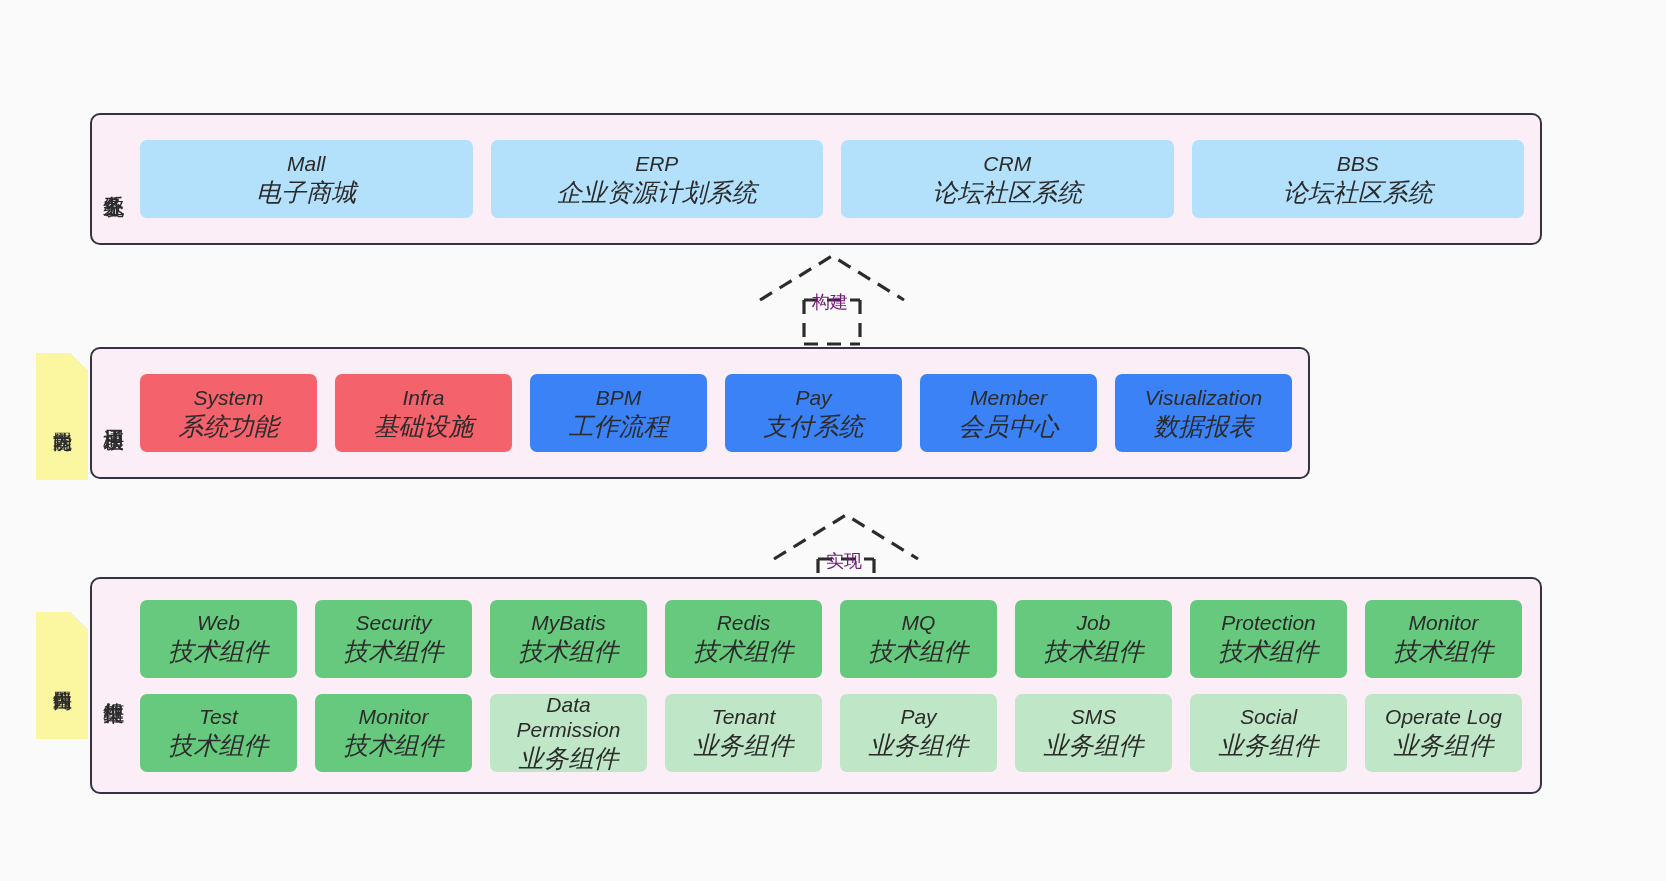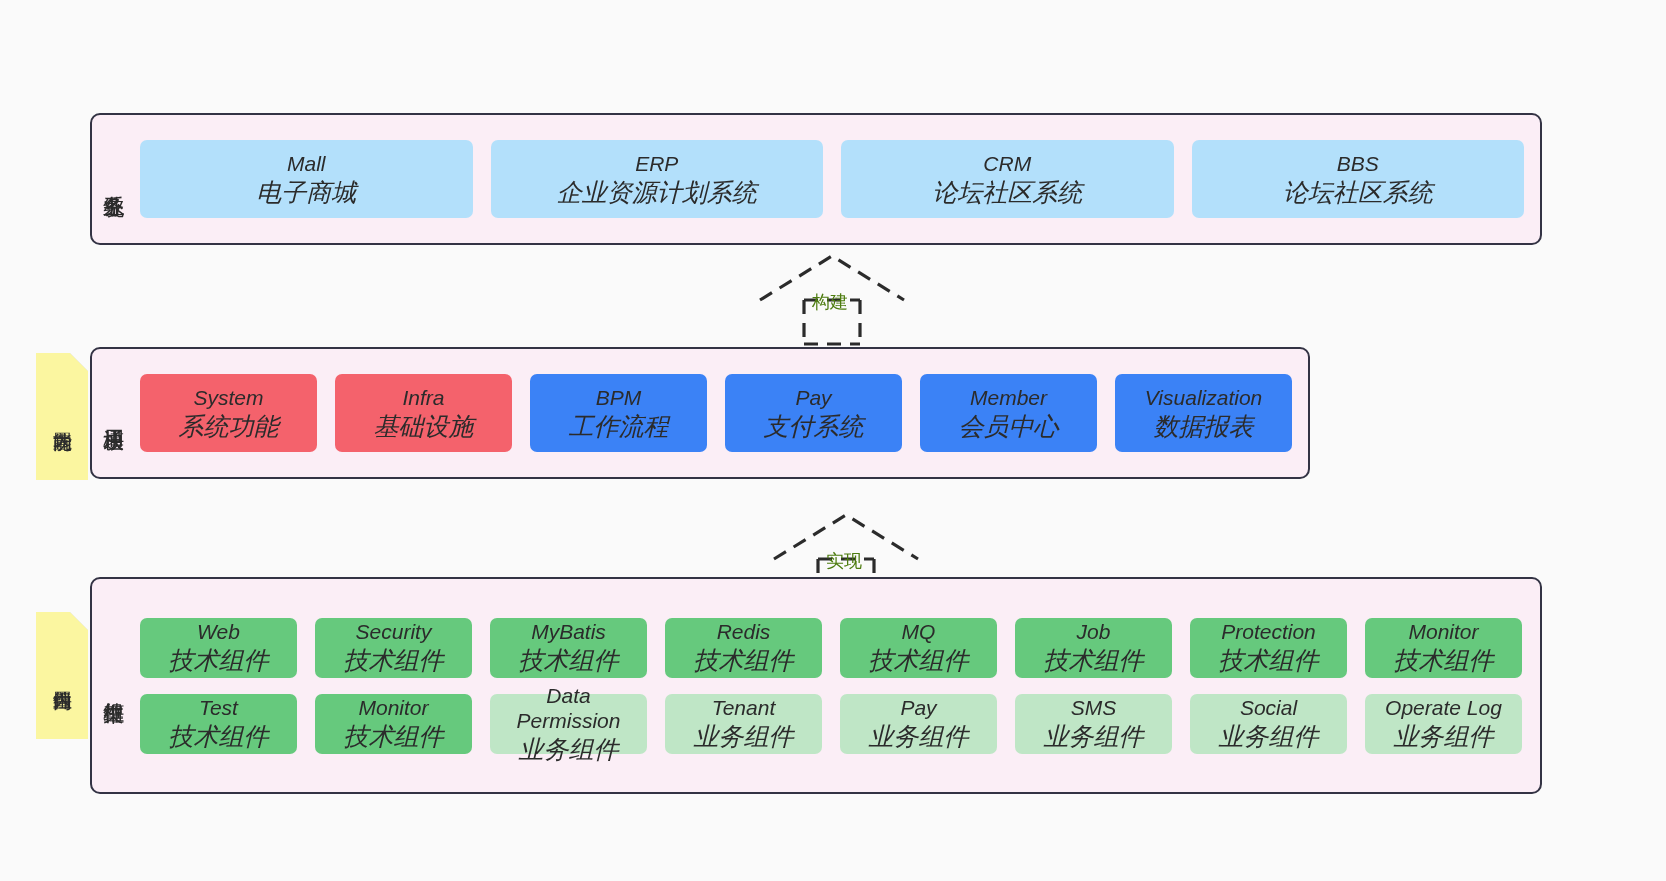--- a/index.html
+++ b/index.html
@@ -91,21 +91,21 @@
   .c-pink       { background: #3b82f6; }
   .c-green      { background: #66c97d; }
   .c-greenlight { background: #bfe6c6; }
 
   
   #layer-business { left: 90px;  top: 113px; width: 1452px; height: 132px; }
   #layer-common   { left: 90px;  top: 347px; width: 1220px; height: 132px; }
   #layer-frame    { left: 90px;  top: 577px; width: 1452px; height: 217px; }
 
   #layer-frame .layer-body { gap: 16px; padding-right: 18px; }
-  #layer-frame .card-row { height: 60px; }
+  #layer-frame .card-row { height: 78px; }
   #layer-business .card-row, #layer-common .card-row { height: 78px; }
 
   
   .note {
     position: absolute;
     box-sizing: border-box;
     background: #fbf6a0;
     display: flex;
     align-items: center;
     justify-content: center;
@@ -131,21 +131,21 @@
   }
   #note-features   { left: 36px; top: 353px; width: 52px; height: 127px; }
   #note-components { left: 36px; top: 612px; width: 52px; height: 127px; }
 
   
   .arrow { position: absolute; }
   .arrow svg { display: block; overflow: visible; }
   .arrow-label {
     position: absolute;
     font-size: 18px;
-    color: #4d7c0f;
+    color: #701a75;
     background: transparent;
     white-space: nowrap;
     user-select: none;
   }
 
   #arrow-build  { left: 752px; top: 248px; width: 160px; height: 100px; }
   #arrow-build .arrow-label  { left: 60px; top: 42px; }
   #arrow-impl   { left: 766px; top: 507px; width: 160px; height: 100px; }
   #arrow-impl .arrow-label   { left: 60px; top: 42px; }
 </style>

